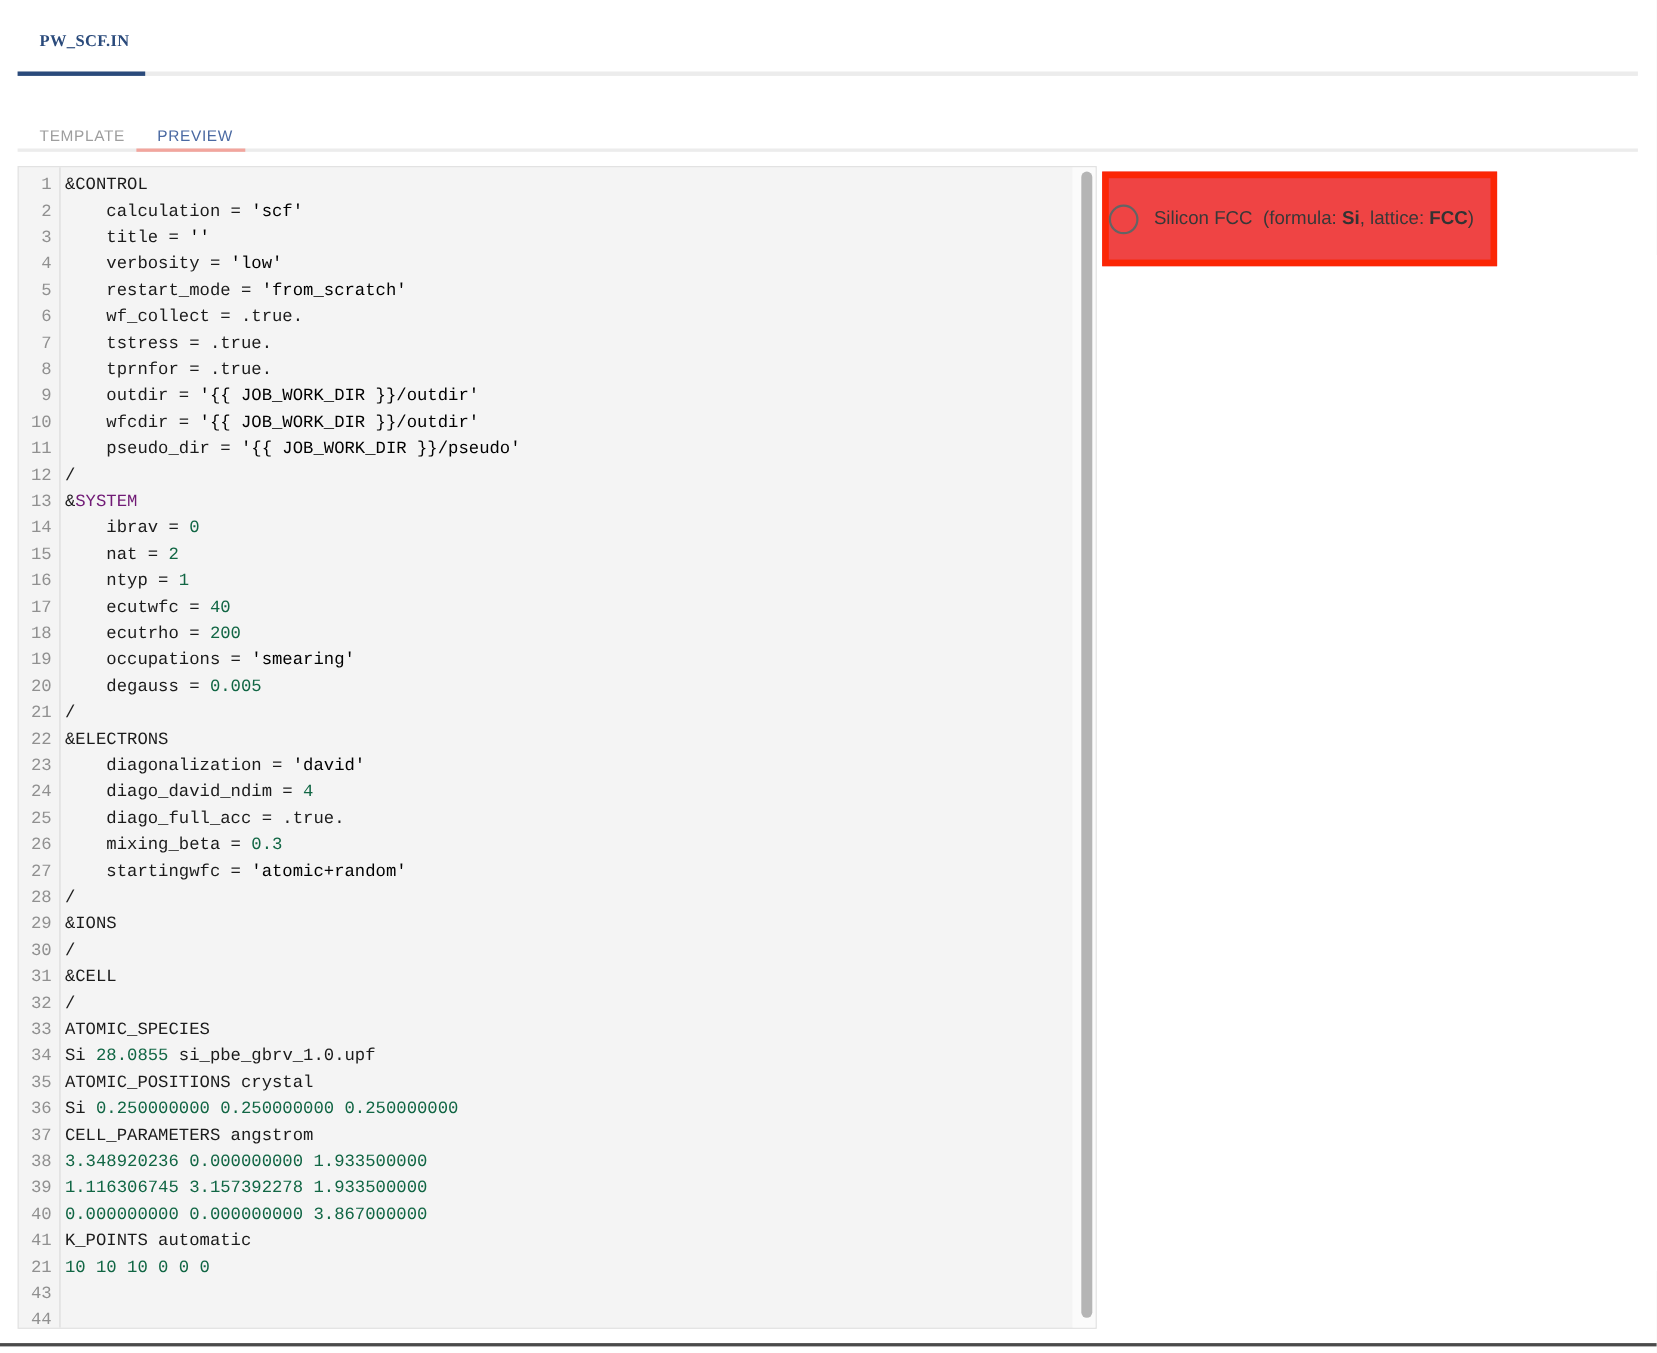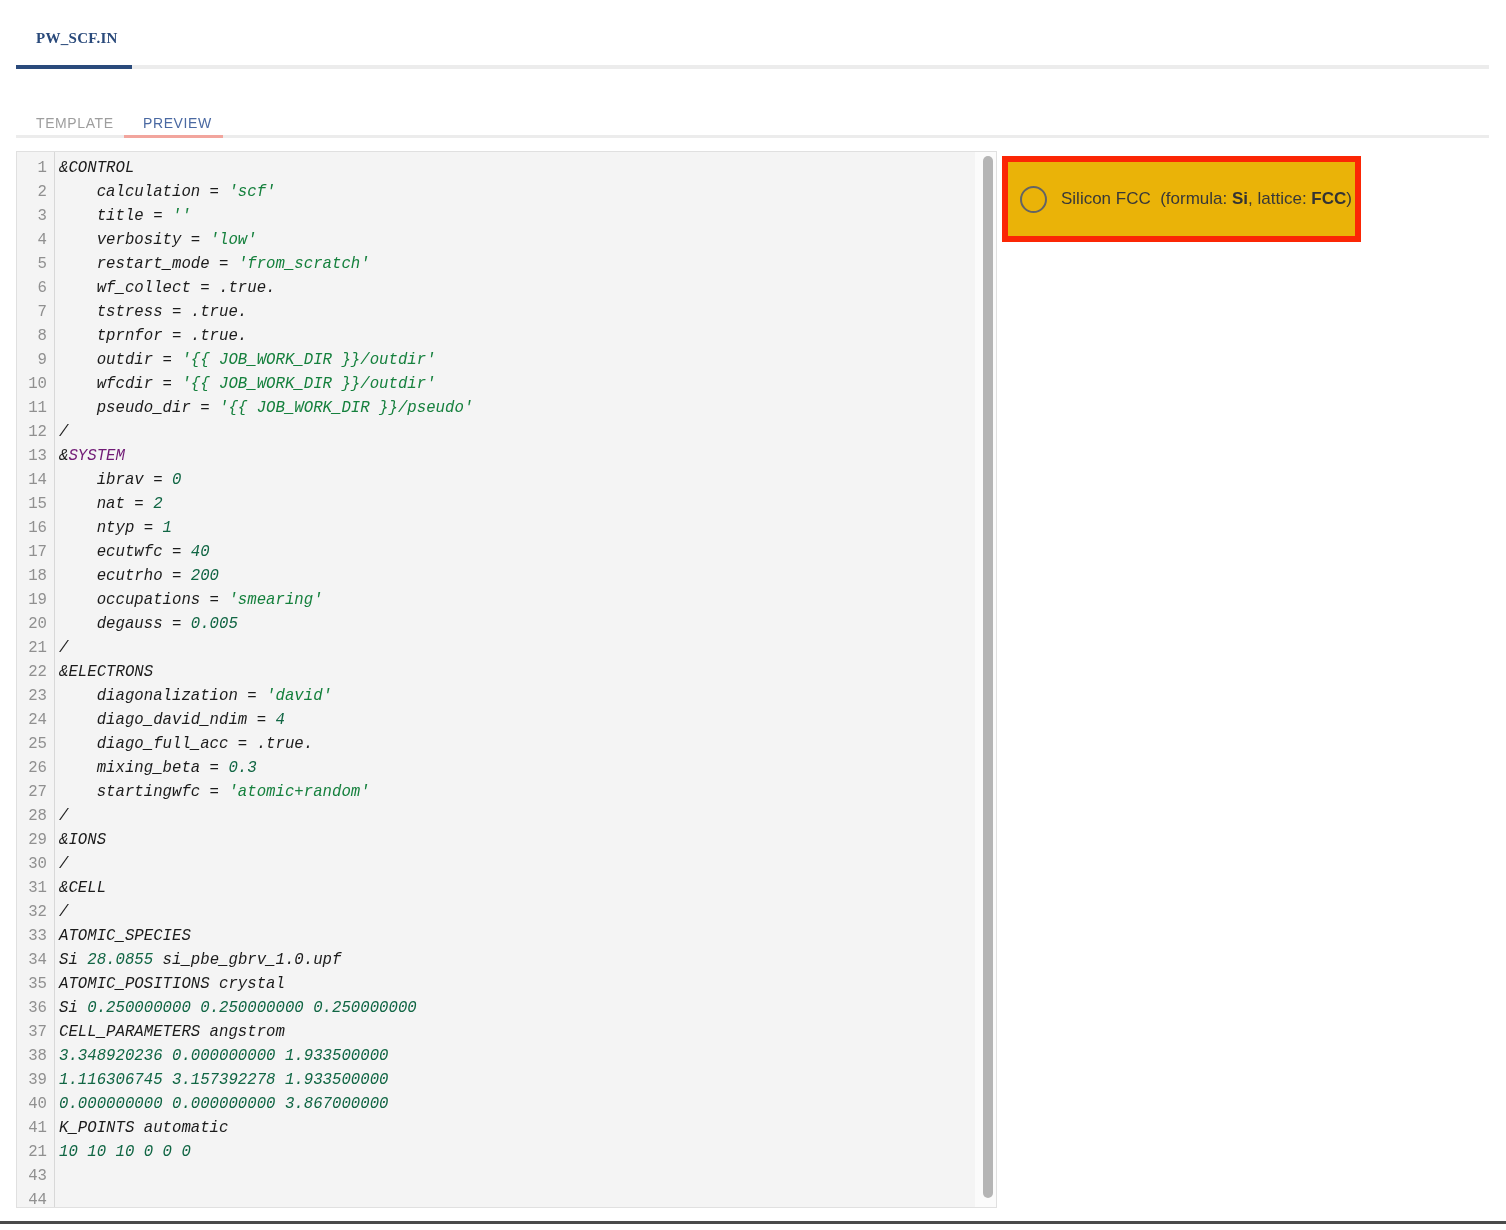--- a/index.html
+++ b/index.html
@@ -58,42 +58,40 @@
     border-right:1px solid #d8d8d8;
     text-align:right;
     color:#909090;
   }
   .gutter .ln{height:24px;line-height:24px;padding-right:7px;}
   .code{
     flex:1;
     padding:4px 0 0 4px;
     overflow:hidden;
     color:#1b1b1b;
-    font-style:italic;
   }
   .code .cl{height:24px;line-height:24px;white-space:pre;}
   .tok-p{color:#1b1b1b;}
-  .tok-s{color:#15803d;}
+  .tok-s{color:#000000;}
   .tok-n{color:#116644;}
   .tok-k{color:#701a75;}
   .sb-track{
     flex:none;width:21px;background:#fbfbfb;position:relative;
   }
   .sb-thumb{
     position:absolute;top:4px;right:3px;width:10px;height:1042px;
     background:#b5b5b5;border-radius:6px;cursor:pointer;
   }
   
   .material-option{
     position:absolute;left:1002px;top:156px;width:359px;height:86px;
     box-sizing:border-box;
     border:6px solid #fb2605;
-    background:#eab308;
+    background:#ef4444;
     display:flex;align-items:center;
-    padding-left:12px;
     cursor:pointer;
   }
   .radio{
     flex:none;width:27px;height:27px;box-sizing:border-box;
     border:2px solid #646464;border-radius:50%;
     background:transparent;
   }
   .opt-label{
     margin-left:14px;
     font-size:17px;color:#383838;

